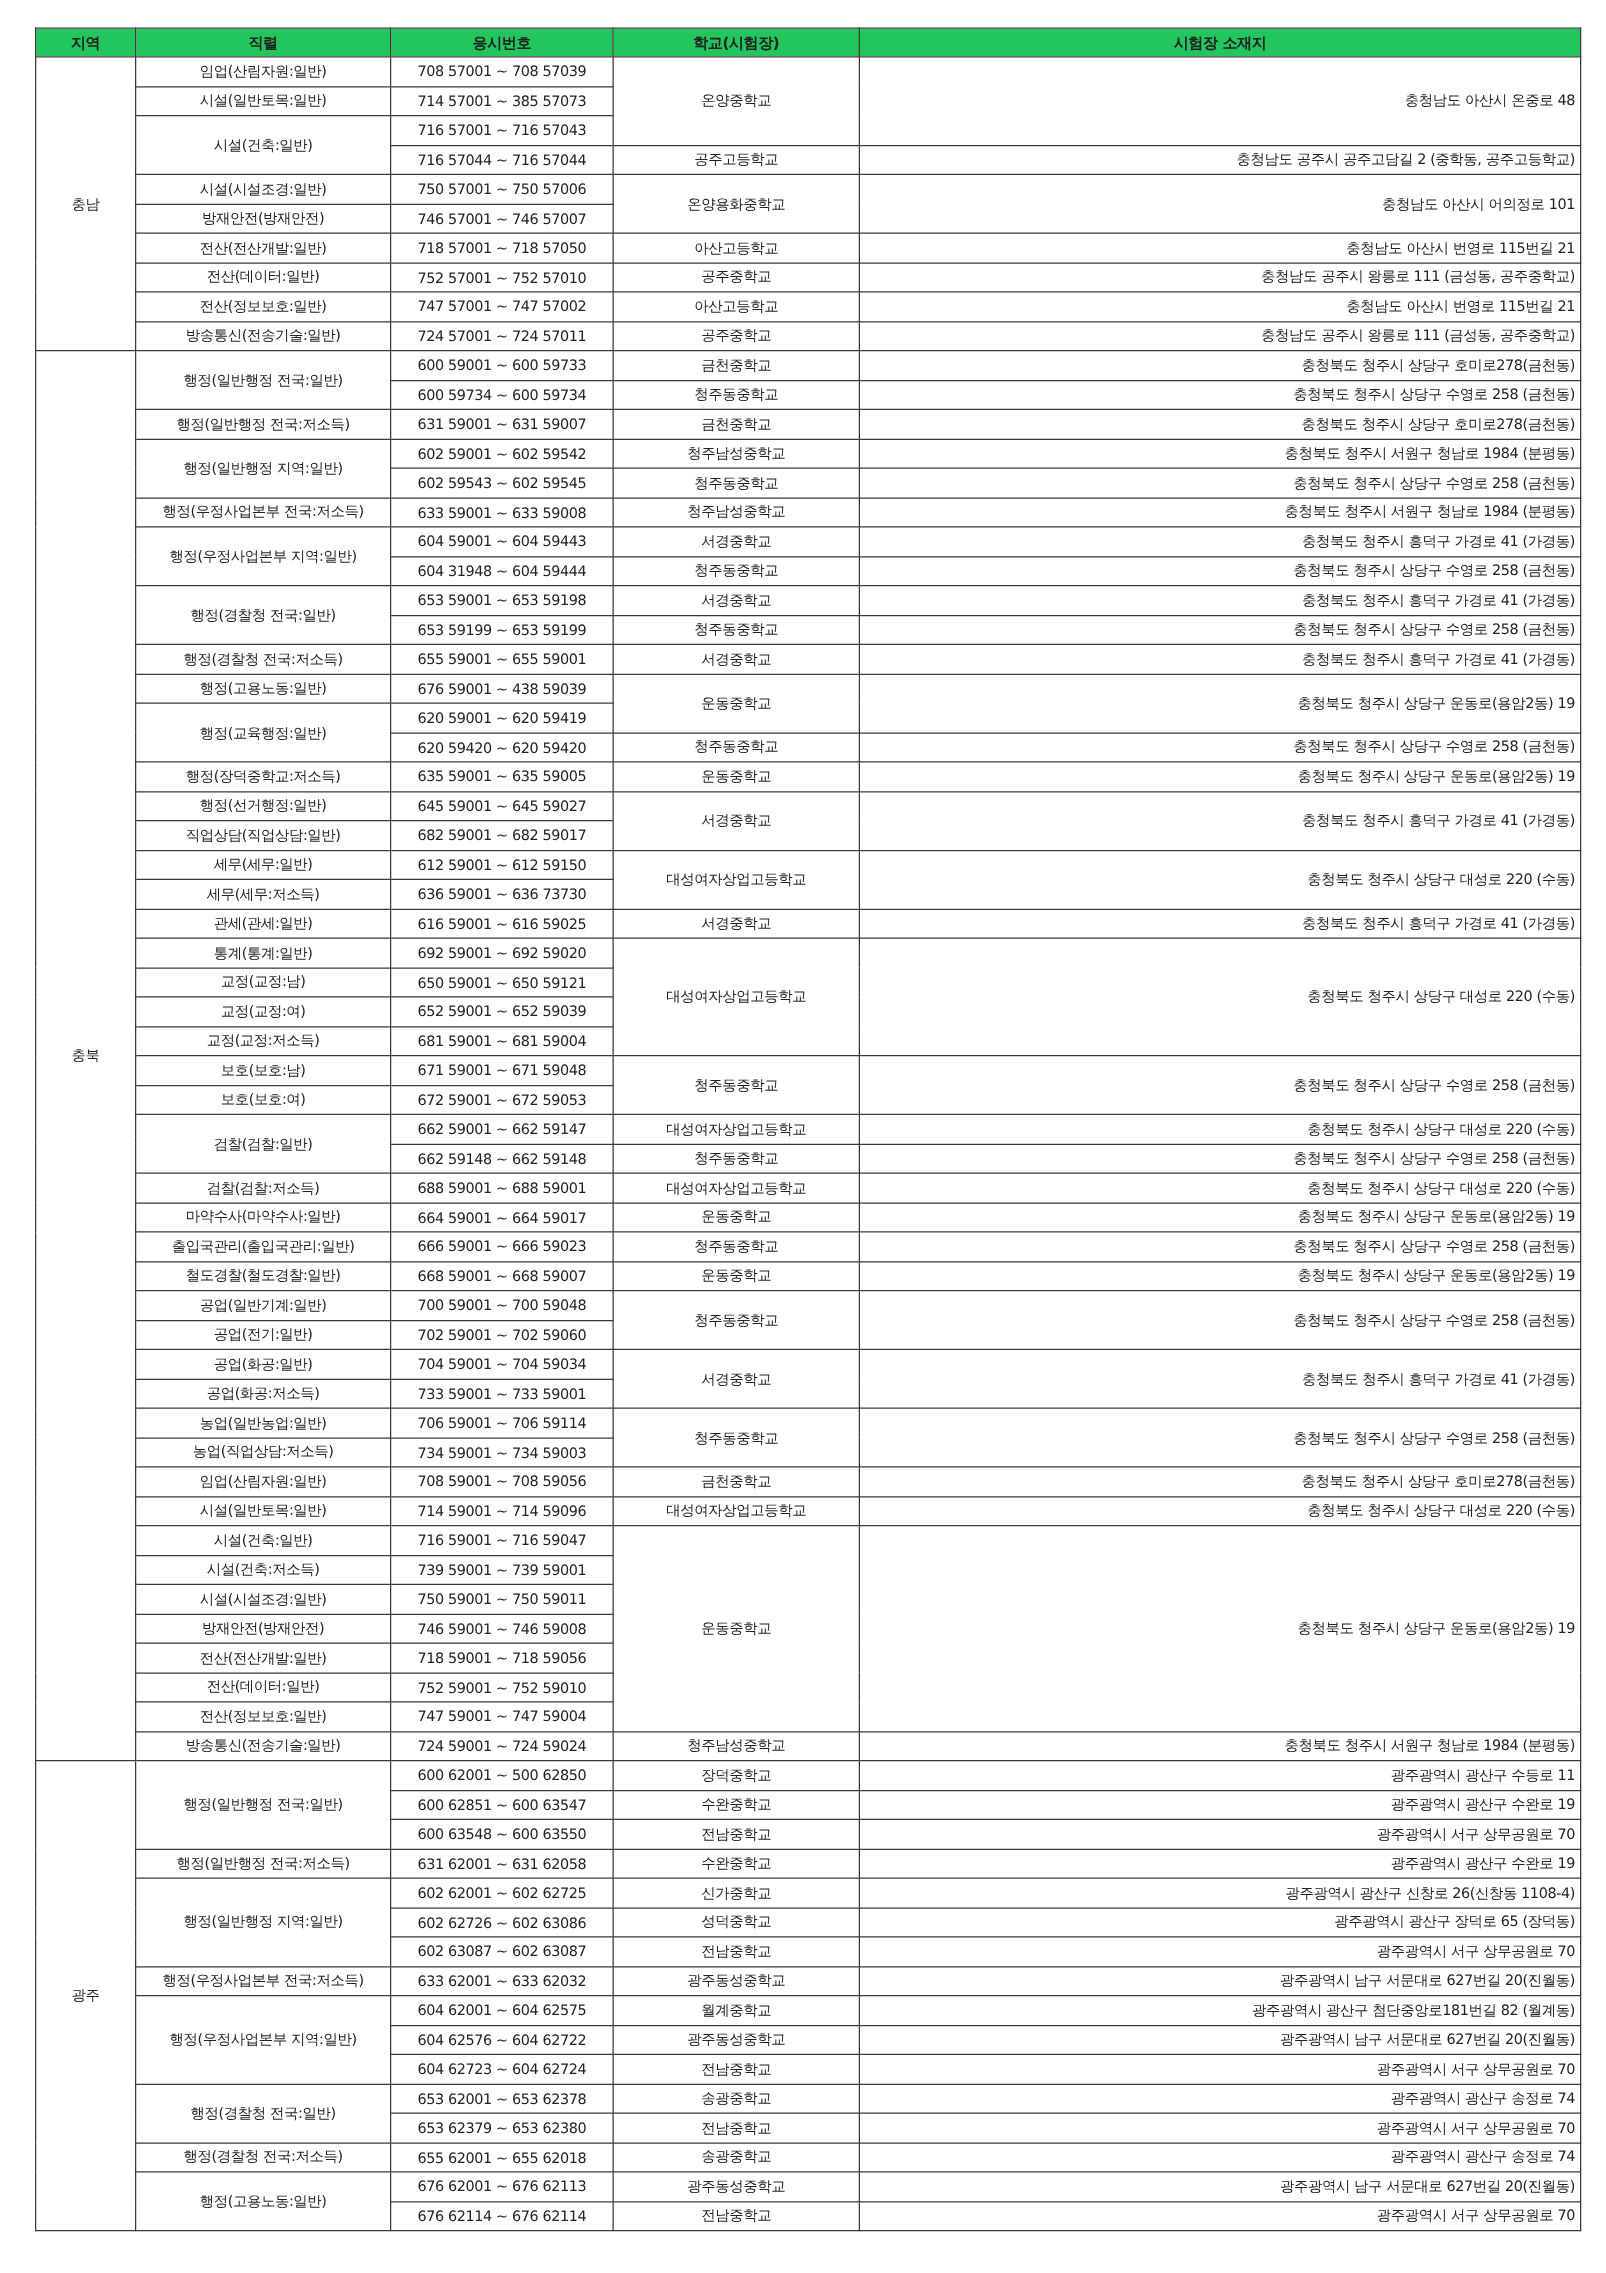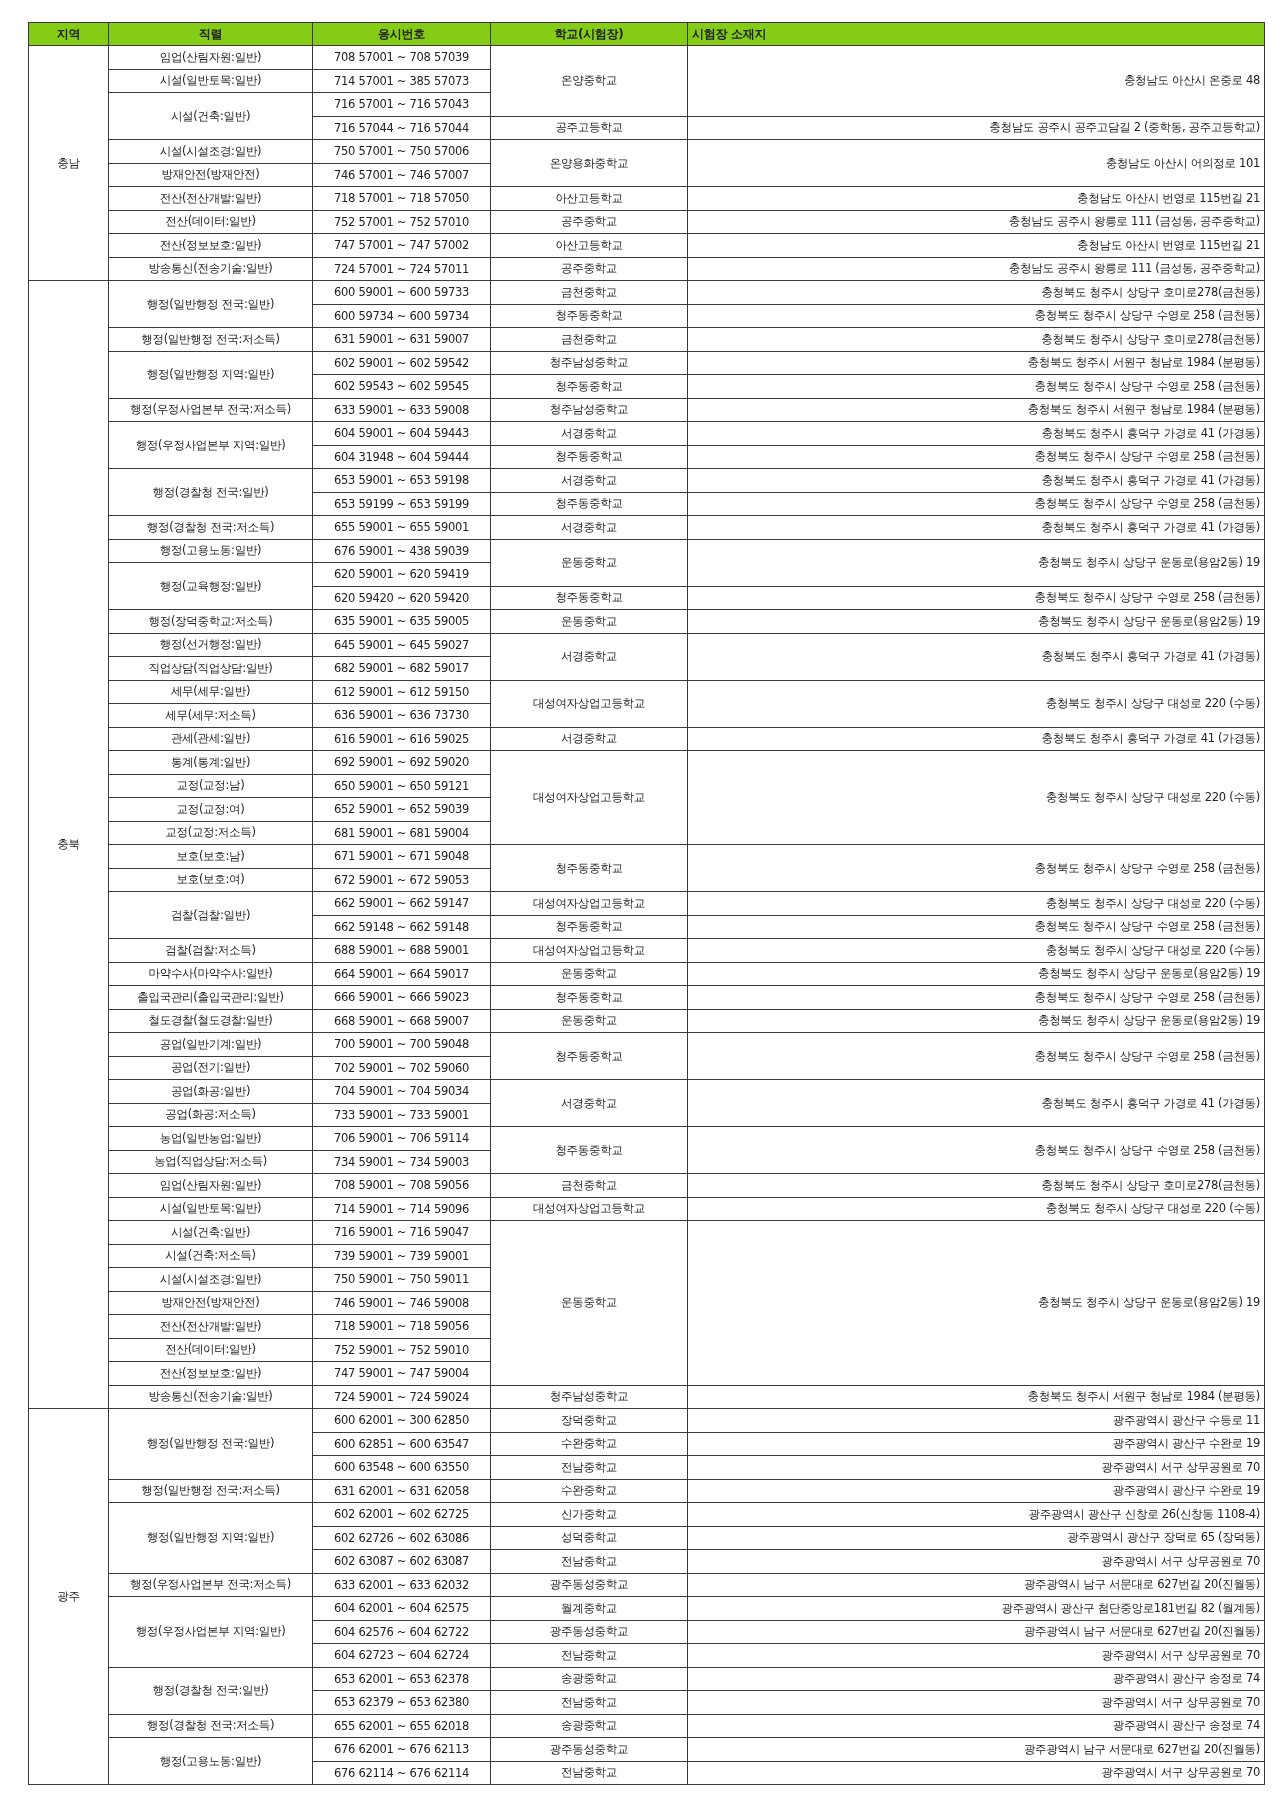--- a/index.html
+++ b/index.html
@@ -5,22 +5,22 @@
   html, body { margin:0; padding:0; background:#ffffff; }
   body { width:1285px; height:1818px; position:relative; font-family:"DejaVu Sans", sans-serif; color:#222; }
   table.grid {
     position:absolute; left:28px; top:22px; width:1236px;
     border-collapse:collapse; table-layout:fixed;
     font-size:11.5px; letter-spacing:-0.3px;
   }
   table.grid th, table.grid td {
     border:1px solid #3a3a3a; height:22.5px; padding:0 4px; white-space:nowrap; overflow:hidden;
   }
-  table.grid th { background:#84cc16; font-weight:bold; text-align:center; height:22px; font-size:12px; }
-  table.grid th.addr { text-align:left; }
+  table.grid th { background:#22c55e; font-weight:bold; text-align:center; height:22px; font-size:12px; }
+  table.grid th.addr { text-align:center; }
   td.c { text-align:center; }
   td.addr { text-align:right; padding-left:4px; }
   table.grid { border:1.5px solid #333; }
 </style>
 </head>
 <body>
 
 <table class="grid">
   <colgroup>
     <col style="width:80px">
@@ -340,21 +340,21 @@
       </tr>
       <tr>
         <td class="c" rowspan="1">방송통신(전송기술:일반)</td>
         <td class="c">724 59001 ~ 724 59024</td>
         <td class="c" rowspan="1">청주남성중학교</td>
         <td class="addr" rowspan="1">충청북도 청주시 서원구 청남로 1984 (분평동)</td>
       </tr>
       <tr>
         <td class="c" rowspan="16">광주</td>
         <td class="c" rowspan="3">행정(일반행정 전국:일반)</td>
-        <td class="c">600 62001 ~ 300 62850</td>
+        <td class="c">600 62001 ~ 500 62850</td>
         <td class="c" rowspan="1">장덕중학교</td>
         <td class="addr" rowspan="1">광주광역시 광산구 수등로 11</td>
       </tr>
       <tr>
         <td class="c">600 62851 ~ 600 63547</td>
         <td class="c" rowspan="1">수완중학교</td>
         <td class="addr" rowspan="1">광주광역시 광산구 수완로 19</td>
       </tr>
       <tr>
         <td class="c">600 63548 ~ 600 63550</td>

